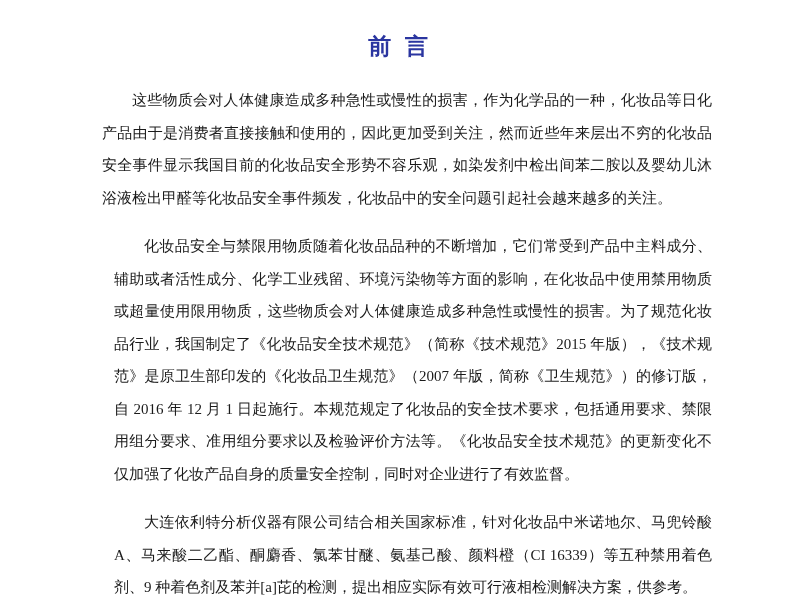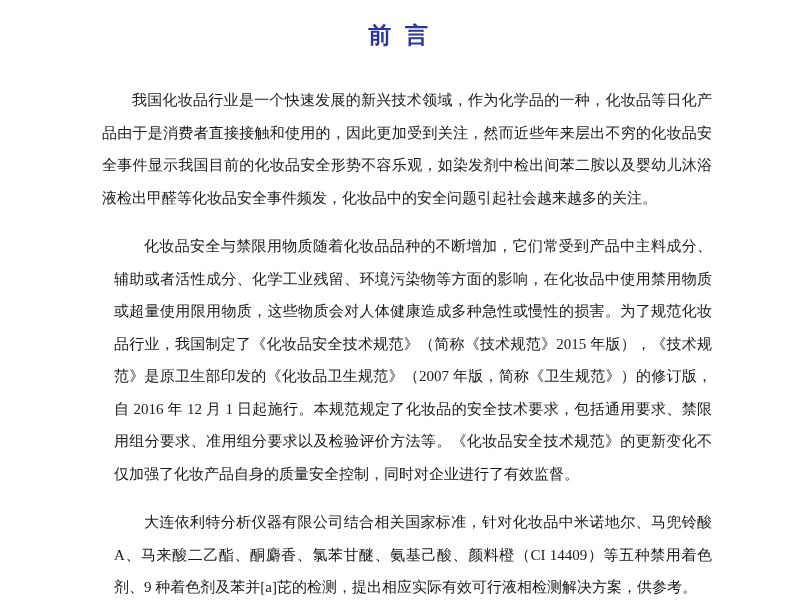--- a/index.html
+++ b/index.html
@@ -10,21 +10,21 @@
     overflow: hidden;
   }
   .page {
     position: relative;
     width: 800px;
     height: 610px;
     background: #ffffff;
     font-family: "Liberation Serif", "DejaVu Serif", serif;
   }
   .title {
-    padding-top: 21px;
+    padding-top: 32px;
     text-align: center;
     color: #2A35A0;
     font-size: 23px;
     font-weight: bold;
     letter-spacing: 4px;
     line-height: 1.3;
   }
   .content {
     position: absolute;
     top: 84px;
@@ -43,17 +43,17 @@
     margin-top: 16px;
     margin-left: 12px;
   }
 </style>
 </head>
 <body>
 
 <div class="page">
   <h1 class="title">前 言</h1>
   <div class="content">
-    <p>我国化妆品行业是一个快速发展的新兴技术领域，作为化学品的一种，化妆品等日化产品由于是消费者直接接触和使用的，因此更加受到关注，然而近些年来层出不穷的化妆品安全事件显示我国目前的化妆品安全形势不容乐观，如染发剂中检出间苯二胺以及婴幼儿沐浴液检出甲醛等化妆品安全事件频发，化妆品中的安全问题引起社会越来越多的关注。</p>
+    <p>这些物质会对人体健康造成多种急性或慢性的损害，作为化学品的一种，化妆品等日化产品由于是消费者直接接触和使用的，因此更加受到关注，然而近些年来层出不穷的化妆品安全事件显示我国目前的化妆品安全形势不容乐观，如染发剂中检出间苯二胺以及婴幼儿沐浴液检出甲醛等化妆品安全事件频发，化妆品中的安全问题引起社会越来越多的关注。</p>
     <p>化妆品安全与禁限用物质随着化妆品品种的不断增加，它们常受到产品中主料成分、辅助或者活性成分、化学工业残留、环境污染物等方面的影响，在化妆品中使用禁用物质或超量使用限用物质，这些物质会对人体健康造成多种急性或慢性的损害。为了规范化妆品行业，我国制定了《化妆品安全技术规范》（简称《技术规范》2015 年版），《技术规范》是原卫生部印发的《化妆品卫生规范》（2007 年版，简称《卫生规范》）的修订版，自 2016 年 12 月 1 日起施行。本规范规定了化妆品的安全技术要求，包括通用要求、禁限用组分要求、准用组分要求以及检验评价方法等。《化妆品安全技术规范》的更新变化不仅加强了化妆产品自身的质量安全控制，同时对企业进行了有效监督。</p>
-    <p>大连依利特分析仪器有限公司结合相关国家标准，针对化妆品中米诺地尔、马兜铃酸 A、马来酸二乙酯、酮麝香、氯苯甘醚、氨基己酸、颜料橙（CI 14409）等五种禁用着色剂、9 种着色剂及苯并[a]芘的检测，提出相应实际有效可行液相检测解决方案，供参考。</p>
+    <p>大连依利特分析仪器有限公司结合相关国家标准，针对化妆品中米诺地尔、马兜铃酸 A、马来酸二乙酯、酮麝香、氯苯甘醚、氨基己酸、颜料橙（CI 16339）等五种禁用着色剂、9 种着色剂及苯并[a]芘的检测，提出相应实际有效可行液相检测解决方案，供参考。</p>
   </div>
 </div>
 
 </body></html>

